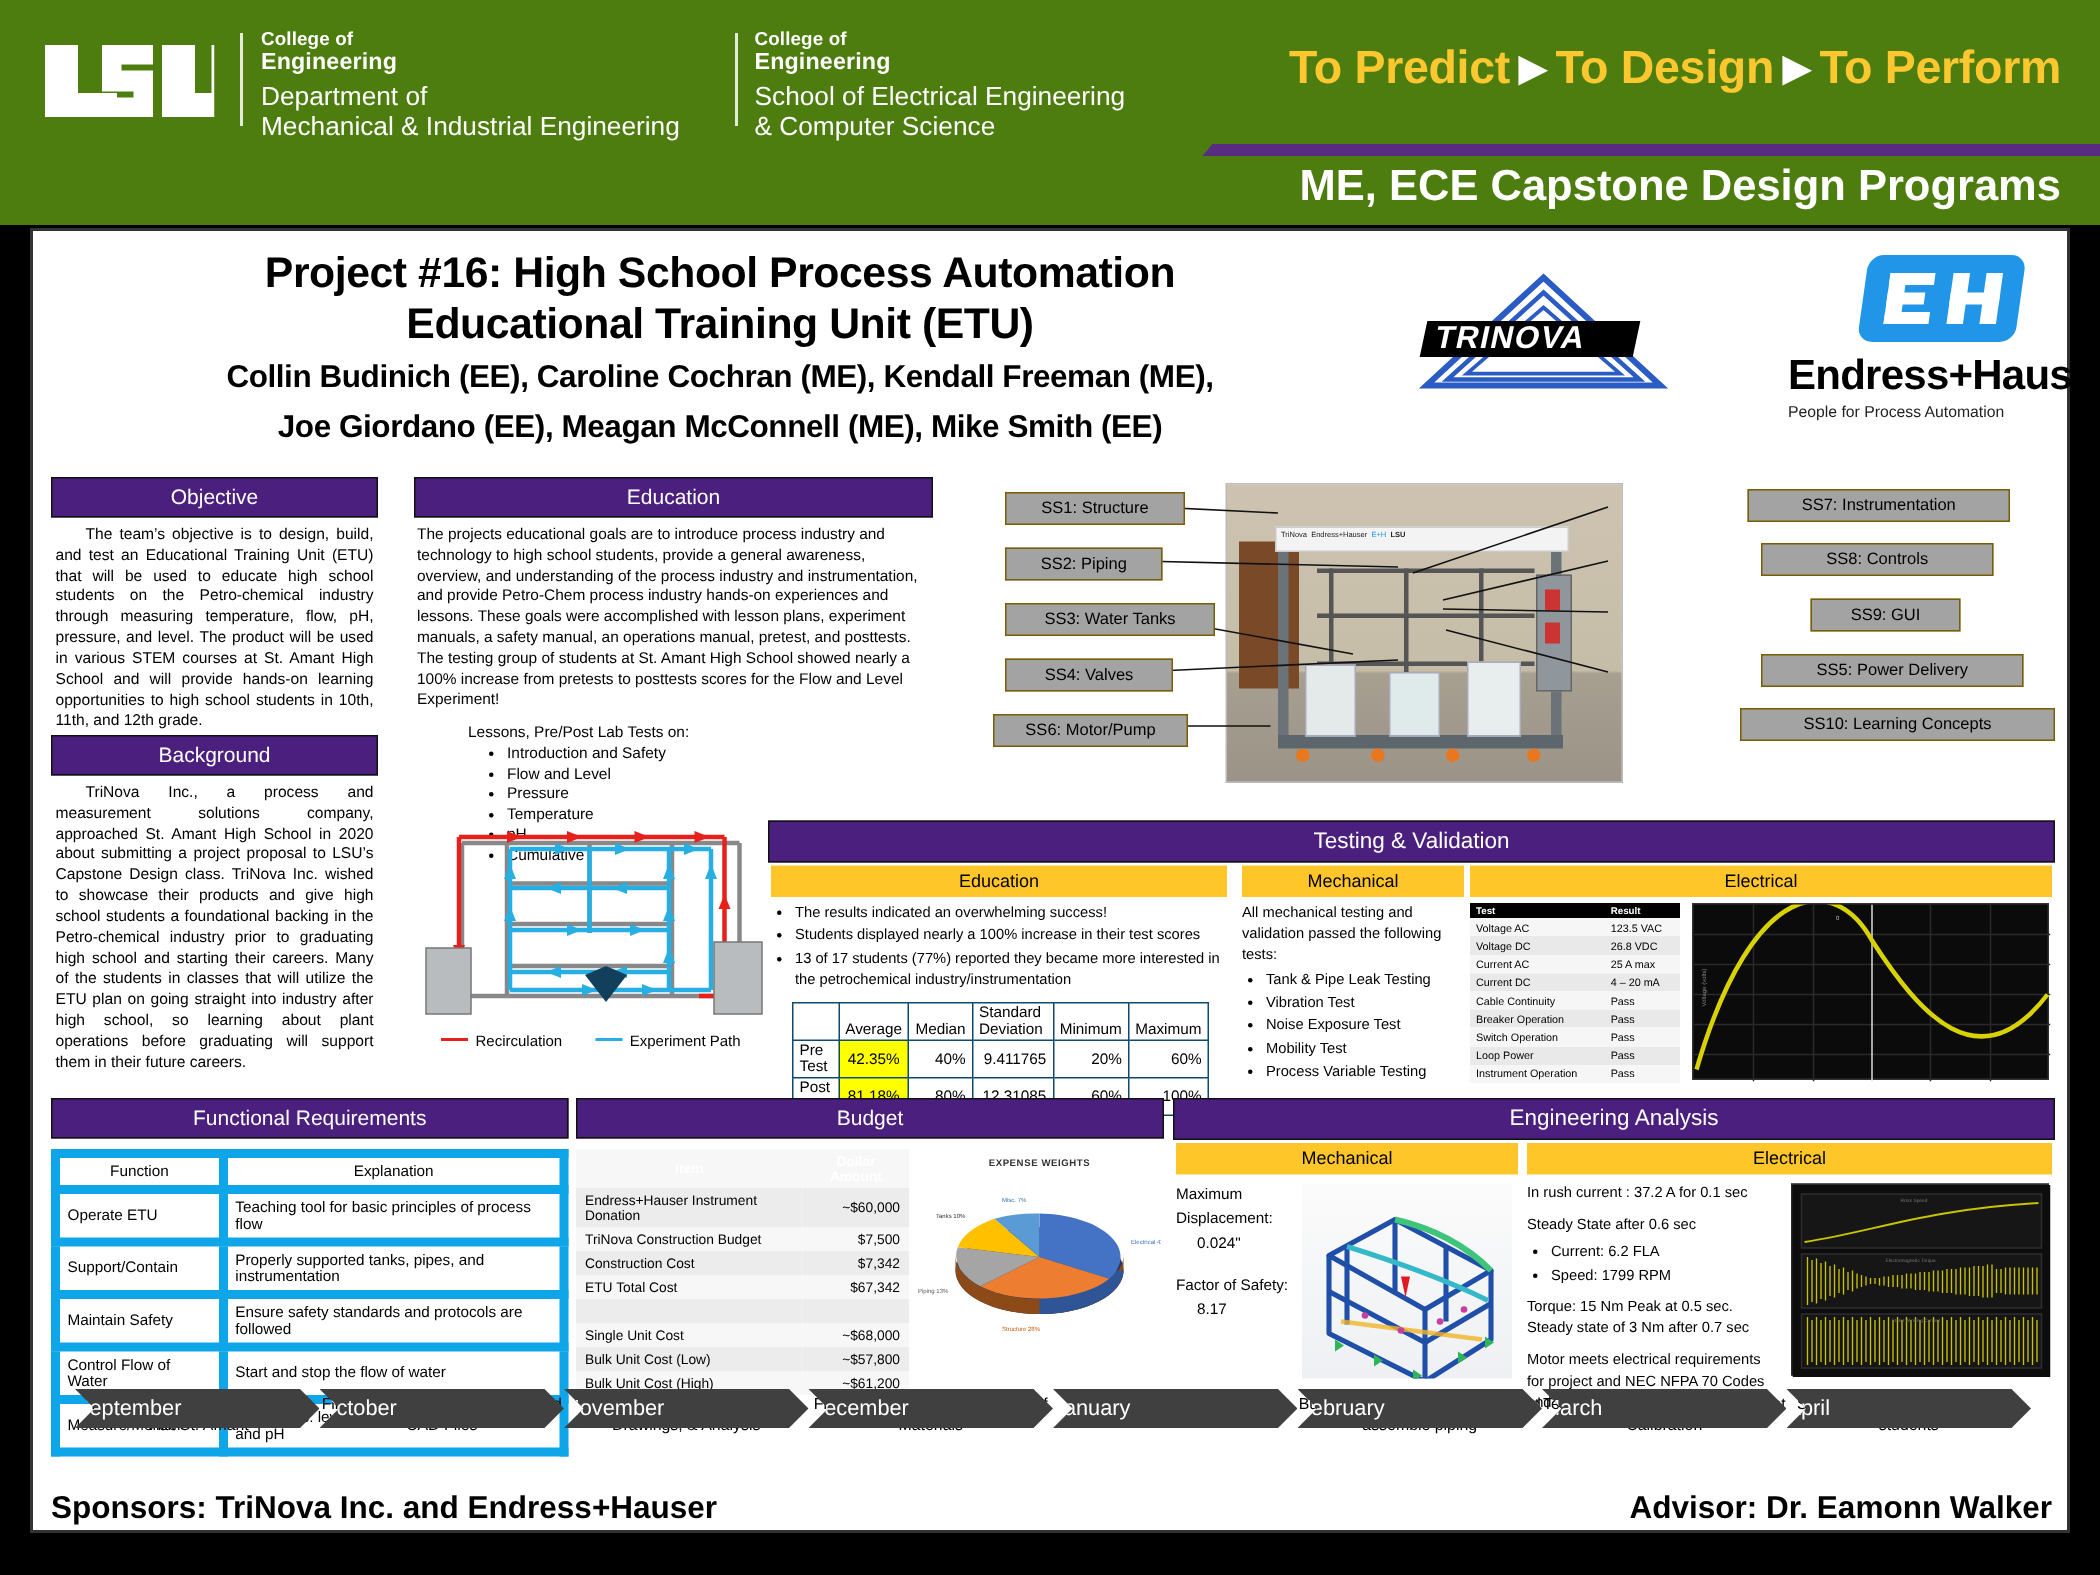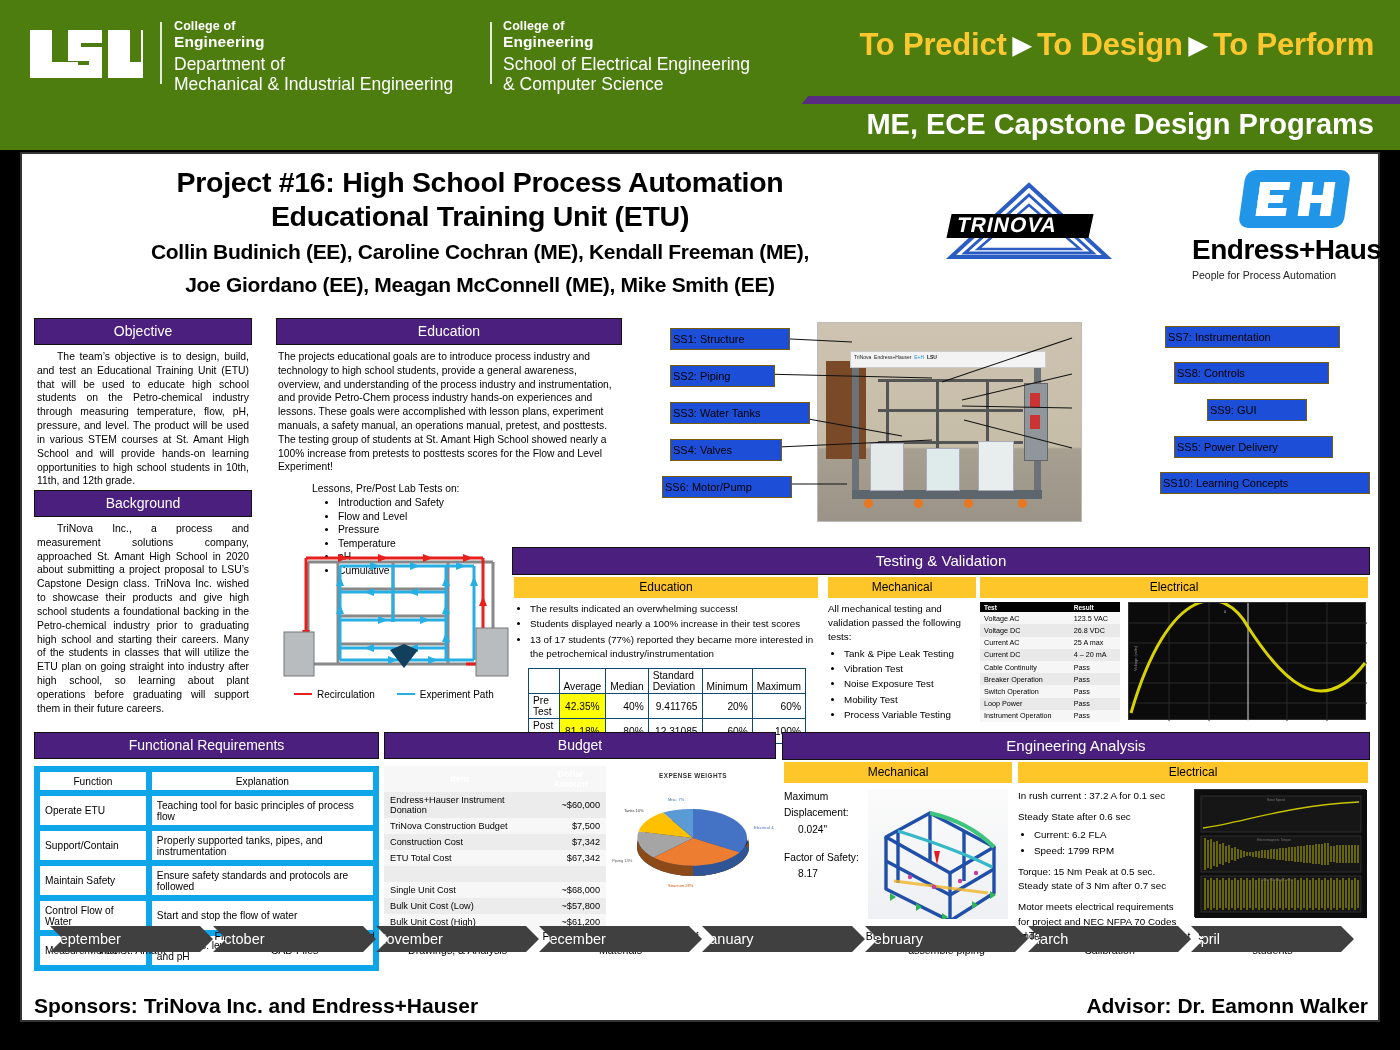--- a/index.html
+++ b/index.html
@@ -50,21 +50,21 @@
 
   
   #edu-text { font-size:10.3px; line-height:1.34; padding:5px 2px 0 2px;}
   #edu-lessons { font-size:10.3px; margin-top:9px; padding-left:36px;}
   #edu-lessons ul { margin:2px 0 0 26px; }
   #edu-lessons li { line-height:1.32; }
 
   
   #photo { position:absolute; left:795px; top:168px; width:265px; height:200px; border:1px solid #bbb;
            background: linear-gradient(#c8bfae,#cfc7b6); overflow:hidden; }
-  .ss { position:absolute; background:#1d4ed8; border:1px solid #7a5d00; font-size:11px; padding:4px 2px; }
+  .ss { position:absolute; background:#a3a3a3; border:1px solid #7a5d00; font-size:11px; text-align:center; padding:4px 2px; }
 
   
   .legend-row { position:absolute; font-size:10px; display:flex; gap:22px; }
   .legend-row span.swatch { display:inline-block; width:18px; height:2px; vertical-align:3px; margin-right:5px; }
 
   
   table { border-collapse:collapse; width:100%; }
   .tbl-fr td, .tbl-fr th { border:6px solid #0ea5e9; font-size:10.2px; padding:3.5px 5px; }
   .tbl-fr th { font-weight:normal; text-align:center; }
   .tbl-fr td.fn { width:33%; }
@@ -246,21 +246,21 @@
   </svg>
   <div class="ss" style="left:648px; top:174px; width:120px;">SS1: Structure</div>
   <div class="ss" style="left:648px; top:211px; width:105px;">SS2: Piping</div>
   <div class="ss" style="left:648px; top:248px; width:140px;">SS3: Water Tanks</div>
   <div class="ss" style="left:648px; top:285px; width:112px;">SS4: Valves</div>
   <div class="ss" style="left:640px; top:322px; width:130px;">SS6: Motor/Pump</div>
 
   <div class="ss" style="left:1143px; top:172px; width:175px;">SS7: Instrumentation</div>
   <div class="ss" style="left:1152px; top:208px; width:155px;">SS8: Controls</div>
   <div class="ss" style="left:1185px; top:245px; width:100px;">SS9: GUI</div>
-  <div class="ss" style="left:1152px; top:282px; width:159px;">SS5: Power Delivery</div>
+  <div class="ss" style="left:1152px; top:282px; width:175px;">SS5: Power Delivery</div>
   <div class="ss" style="left:1138px; top:318px; width:210px;">SS10: Learning Concepts</div>
 
   <div class="panel" style="left:256px; top:390px; width:245px; height:165px;">
     <svg width="245" height="142" viewBox="0 0 245 142">
       <g stroke="#888" stroke-width="3" fill="none">
         <path d="M30 18 H215 M30 18 V108 M215 18 V108 M60 18 V120 M115 18 V78 M170 18 V120 M60 45 H170 M60 72 H170 M60 100 H170 M30 120 H215"></path>
       </g>
       <g stroke="#E8201C" stroke-width="3" fill="none">
         <path d="M205 14 H28 M28 14 V92 M205 14 V120 M205 120 H188"></path>
       </g>

